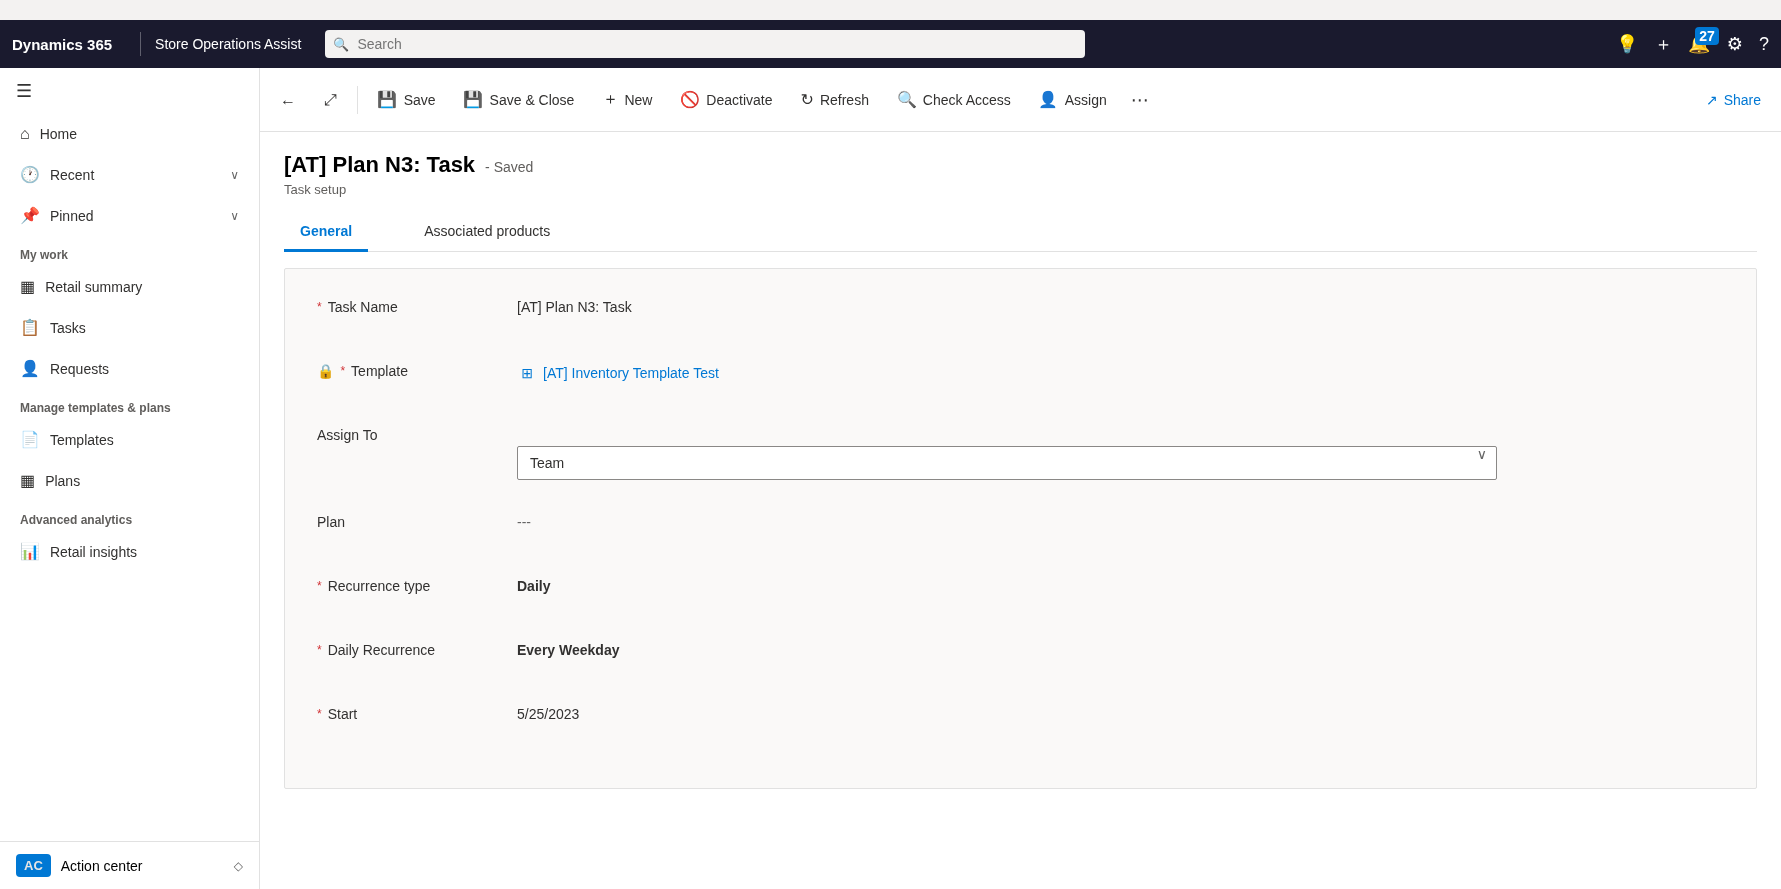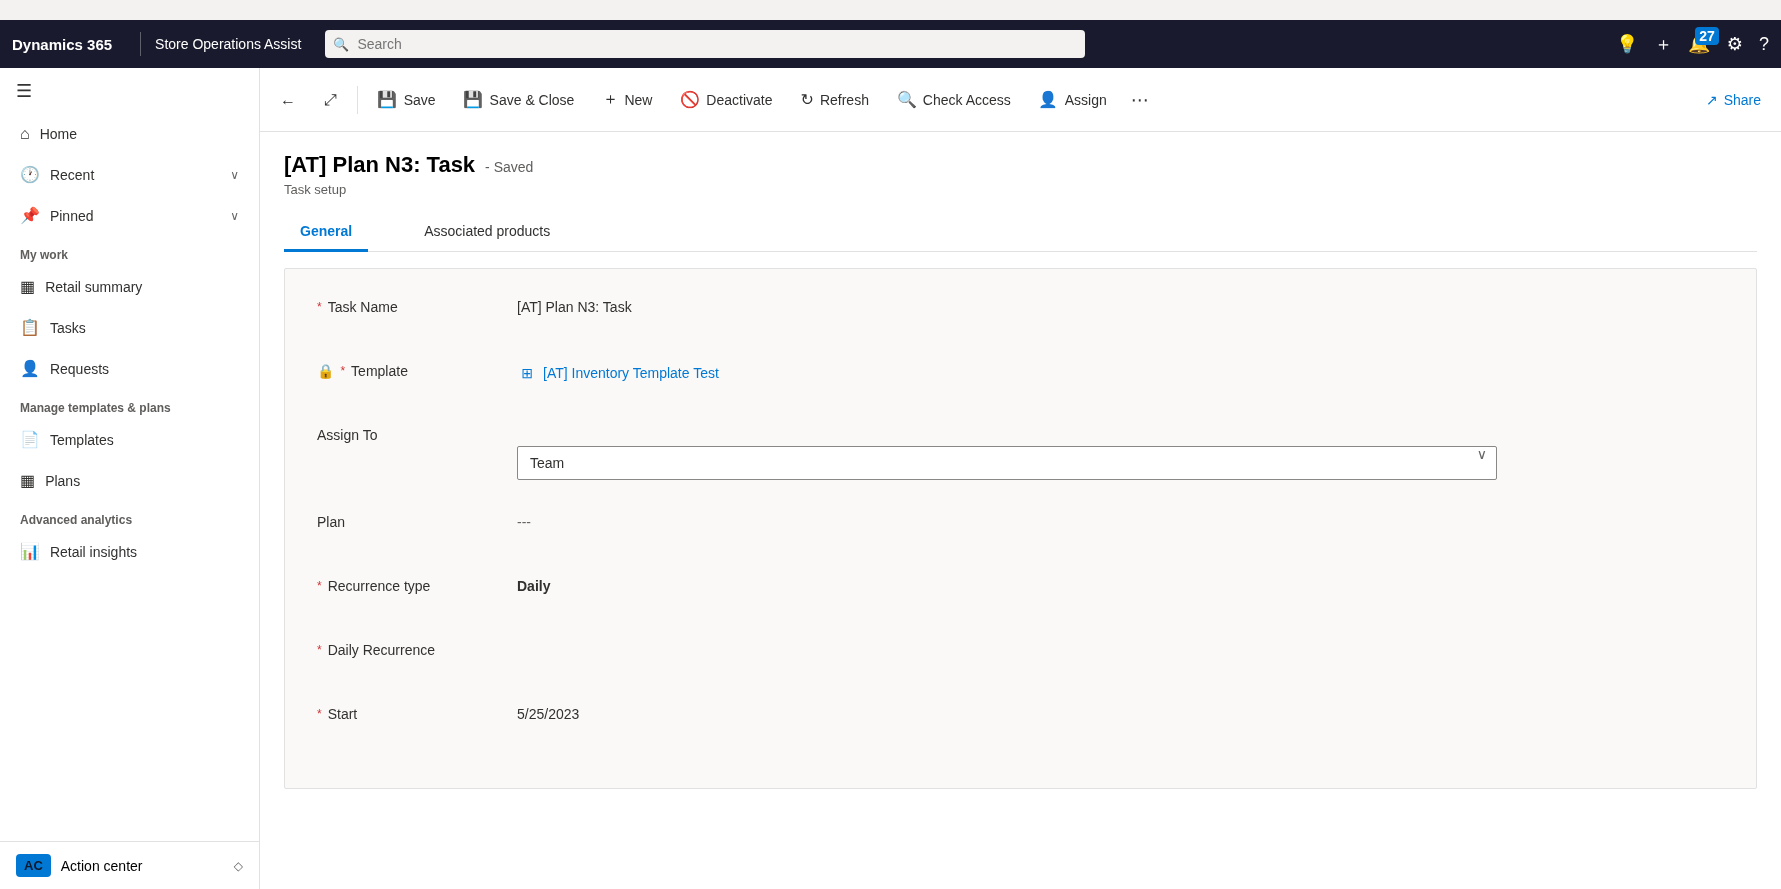--- a/index.html
+++ b/index.html
@@ -142,21 +142,21 @@
     .action-center-item {
       display: flex;
       align-items: center;
       padding: 12px 16px;
       cursor: pointer;
       gap: 10px;
       background: #fff;
     }
     .action-center-badge {
       background: #0078d4;
-      color: #0f172a;
+      color: #e5e5e5;
       border-radius: 4px;
       padding: 4px 8px;
       font-weight: 700;
       font-size: 13px;
     }
 
     
     .content-area {
       flex: 1;
       display: flex;
@@ -528,20 +528,21 @@
             <span>Recurrence type</span>
           </div>
           <div class="form-value form-value-bold">Daily</div>
         </div>
 
         <div class="form-row">
           <div class="form-label">
             <span class="required-star">*</span>
             <span>Daily Recurrence</span>
           </div>
+          <div class="form-value form-value-bold">Every Weekday</div>
         </div>
 
         <div class="form-row">
           <div class="form-label">
             <span class="required-star">*</span>
             <span>Start</span>
           </div>
           <div class="form-value">5/25/2023</div>
         </div>
 

